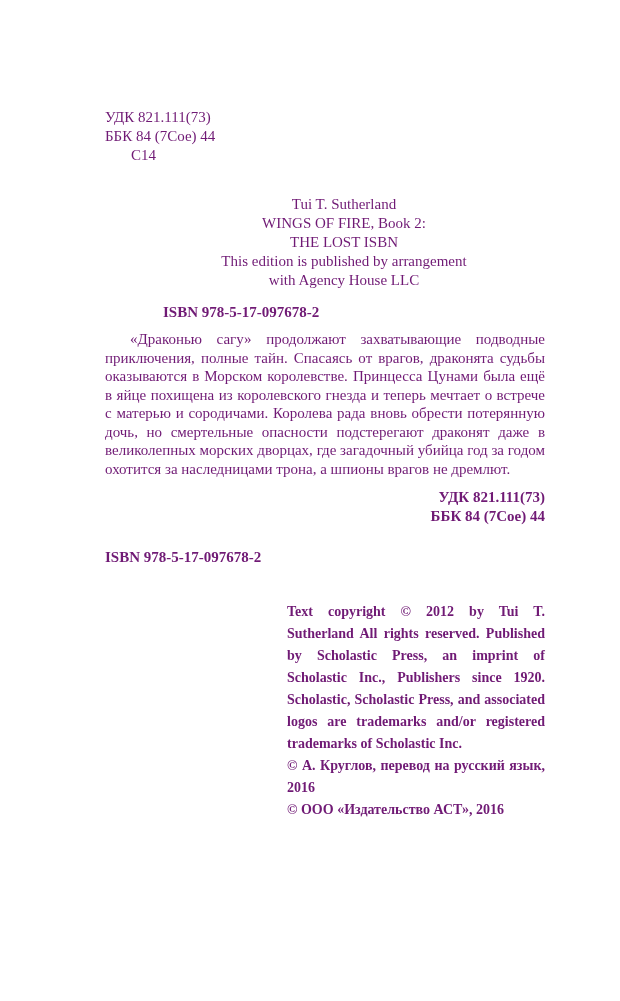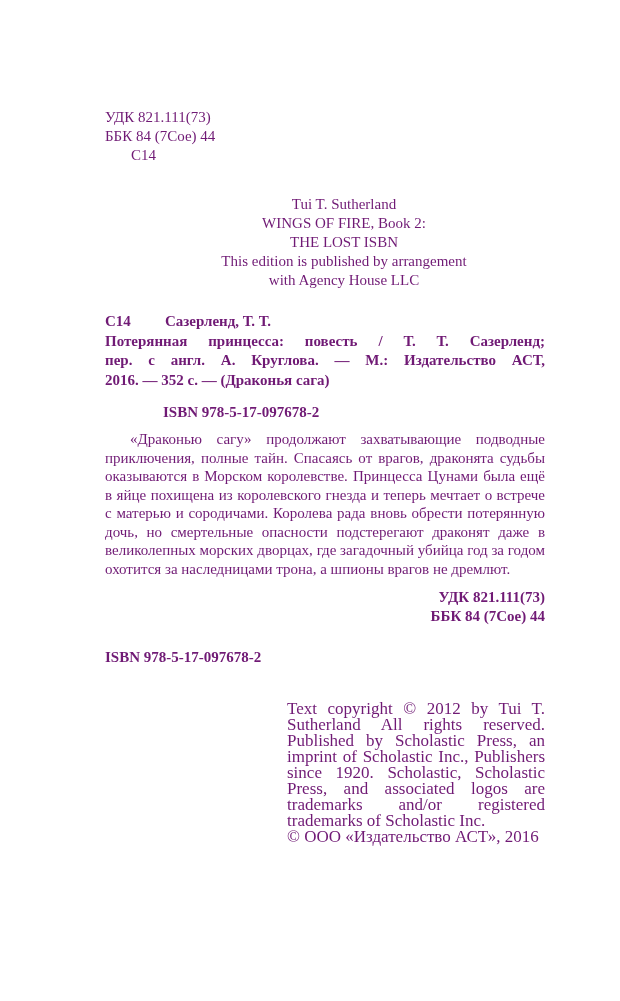--- a/index.html
+++ b/index.html
@@ -77,23 +77,23 @@
     margin-top: 10px;
     text-align: right;
     font-weight: 700;
   }
 
   
   .copyright {
     margin-top: 34px;
     margin-left: 182px;
     width: 258px;
-    font-weight: 400;
-    font-size: 17px;
-    line-height: 16px;
+    font-weight: 700;
+    font-size: 14px;
+    line-height: 22px;
     text-align: justify;
   }
   .copyright p { margin: 0; }
 </style>
 </head>
 <body>
 
 <div class="page">
   <div class="content">
 
@@ -104,39 +104,32 @@
     </div>
 
     <div class="edition">
       <div>Tui T. Sutherland</div>
       <div>WINGS OF FIRE, Book 2:</div>
       <div>THE LOST ISBN</div>
       <div>This edition is published by arrangement</div>
       <div>with Agency House LLC</div>
     </div>
 
-    <div class="catalog">
-      <div>
-        <span class="cat-code">С14</span><span>Сазерленд, Т. Т.</span>
-      </div>
-      <div class="cat-line-justify">Потерянная принцесса: повесть / Т. Т. Сазерленд;</div>
-      <div class="cat-line-justify">пер. с англ. А. Круглова. — М.: Издательство АСТ,</div>
-      <div>2016. — 352 с. — (Драконья сага)</div>
-    </div>
 
     <div class="isbn-1">ISBN 978-5-17-097678-2</div>
 
     <p class="annotation">«Драконью сагу» продолжают захватывающие подводные приключения, полные тайн. Спасаясь от врагов, драконята судьбы оказываются в Морском королевстве. Принцесса Цунами была ещё в яйце похищена из королевского гнезда и теперь мечтает о встрече с матерью и сородичами. Королева рада вновь обрести потерянную дочь, но смертельные опасности подстерегают драконят даже в великолепных морских дворцах, где загадочный убийца год за годом охотится за наследницами трона, а шпионы врагов не дремлют.</p>
 
     <div class="class-bottom">
       <div>УДК 821.111(73)</div>
       <div>ББК 84 (7Сое) 44</div>
     </div>
 
     <div class="isbn-2">ISBN 978-5-17-097678-2</div>
 
     <div class="copyright">
       <p>Text copyright © 2012 by Tui T. Sutherland All rights reserved. Published by Scholastic Press, an imprint of Scholastic Inc., Publishers since 1920. Scholastic, Scholastic Press, and associated logos are trademarks and/or registered trademarks of Scholastic Inc.</p>
+      <p>© А. Круглов, перевод на русский язык, 2016</p>
       <p>© ООО «Издательство АСТ», 2016</p>
     </div>
 
   </div>
 </div>
 
 </body></html>

